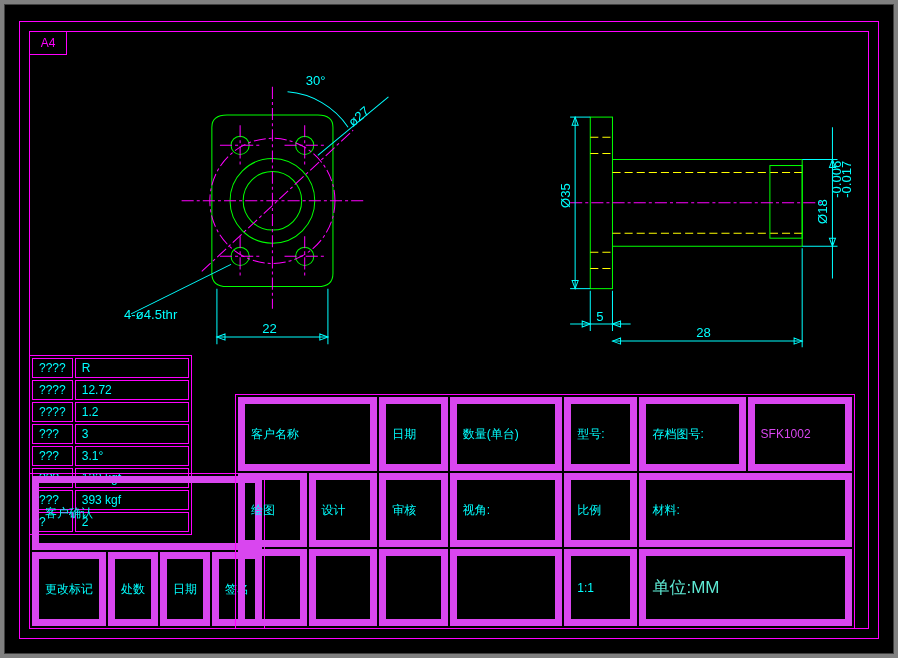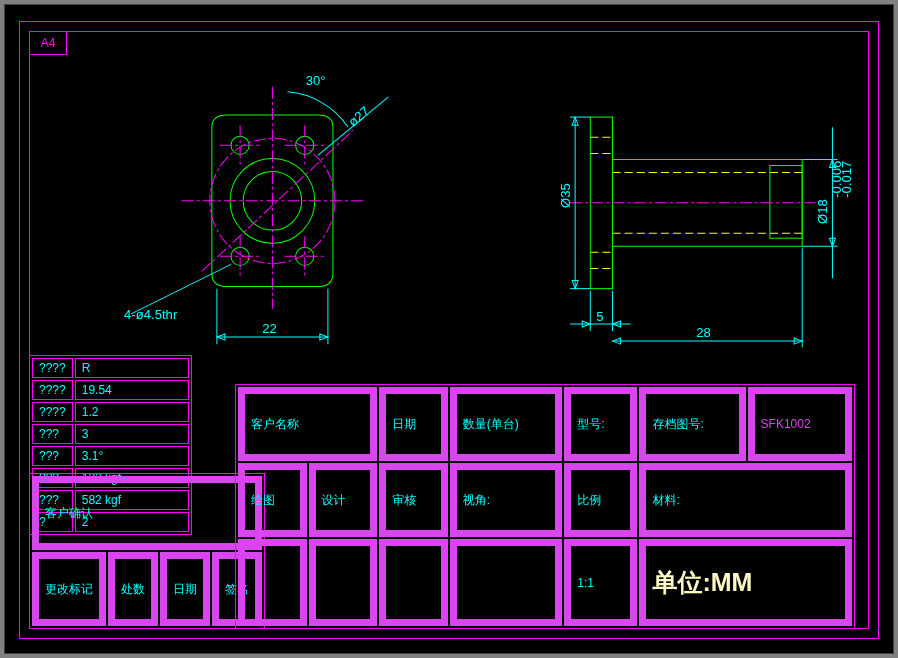--- a/index.html
+++ b/index.html
@@ -18,21 +18,21 @@
 .yel{stroke:#ff0;fill:none}
 .thin{stroke-width:1}
 .dash{stroke-dasharray:8,4}
 .center{stroke-dasharray:12,3,3,3}
 .table{position:absolute;left:24px;top:350px;border:1px solid #f0f;font-size:12px}
 .table td{border:1px solid #f0f;color:#0ff;padding:1px 6px;height:16px}
 .tb{position:absolute;bottom:24px;border:1px solid #f0f}
 .tb td{border:7px solid #d946ef;color:#0ff;padding:20px 6px;font-size:12px;height:20px}
 .tb1{left:24px}
 .tb2{left:230px;right:24px}
-.unit{color:#fef9c3;font-size:25px;font-weight:bold}
+.unit{color:#5eead4;font-size:17px;font-weight:normal}
 </style>
 </head>
 <body>
 
 <div class="app">
 <div class="toolbar"></div>
 <div class="canvas">
 <div class="border-outer"></div>
 <div class="border-inner"></div>
 <div class="a4-box">A4</div>
@@ -109,41 +109,41 @@
 </svg>
 
 <table class="table">
 <tbody>
           <tr>
             <td>????</td>
             <td style="width:100px">R</td>
           </tr>
 <tr>
             <td>????</td>
-            <td>19.54</td>
+            <td>12.72</td>
           </tr>
 <tr>
             <td>????</td>
             <td>1.2</td>
           </tr>
 <tr>
             <td>???</td>
             <td>3</td>
           </tr>
 <tr>
             <td>???</td>
             <td>3.1°</td>
           </tr>
 <tr>
             <td>???</td>
             <td>132 kgf</td>
           </tr>
 <tr>
             <td>???</td>
-            <td>582 kgf</td>
+            <td>393 kgf</td>
           </tr>
 <tr>
             <td>?</td>
             <td>2</td>
           </tr>
 </tbody>
       </table>
 
 <table class="tb tb1">
 <tbody>

